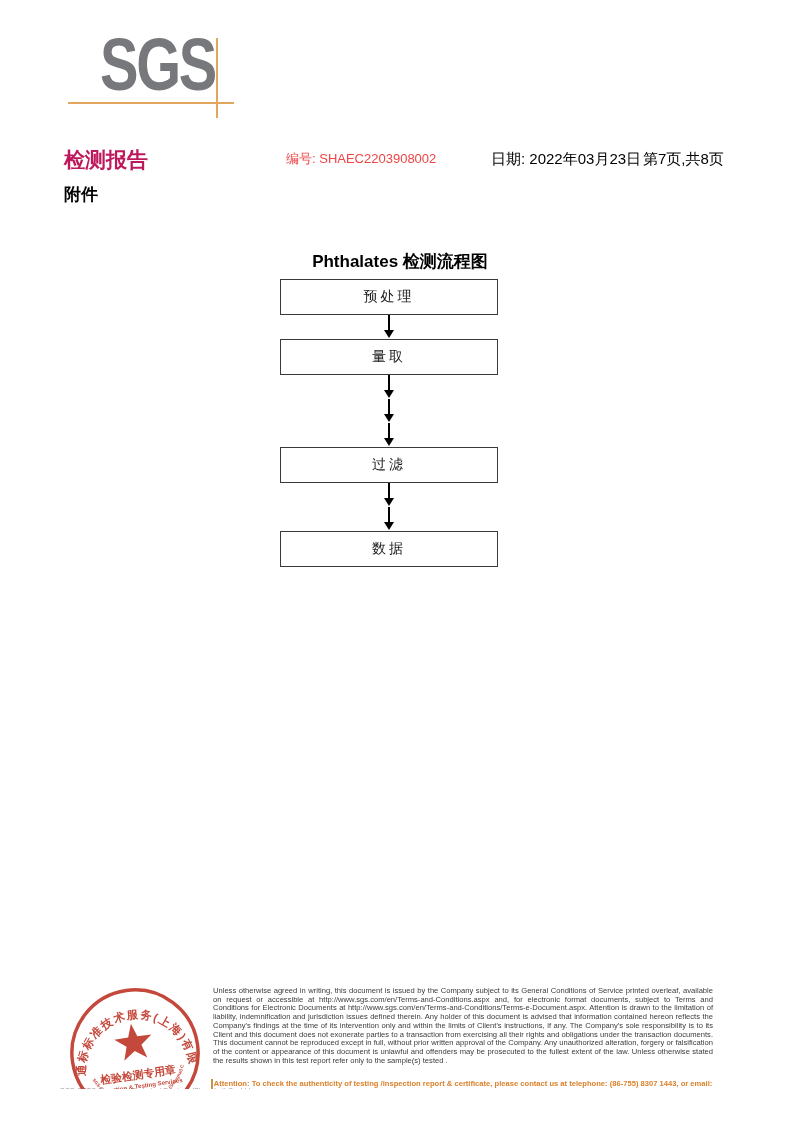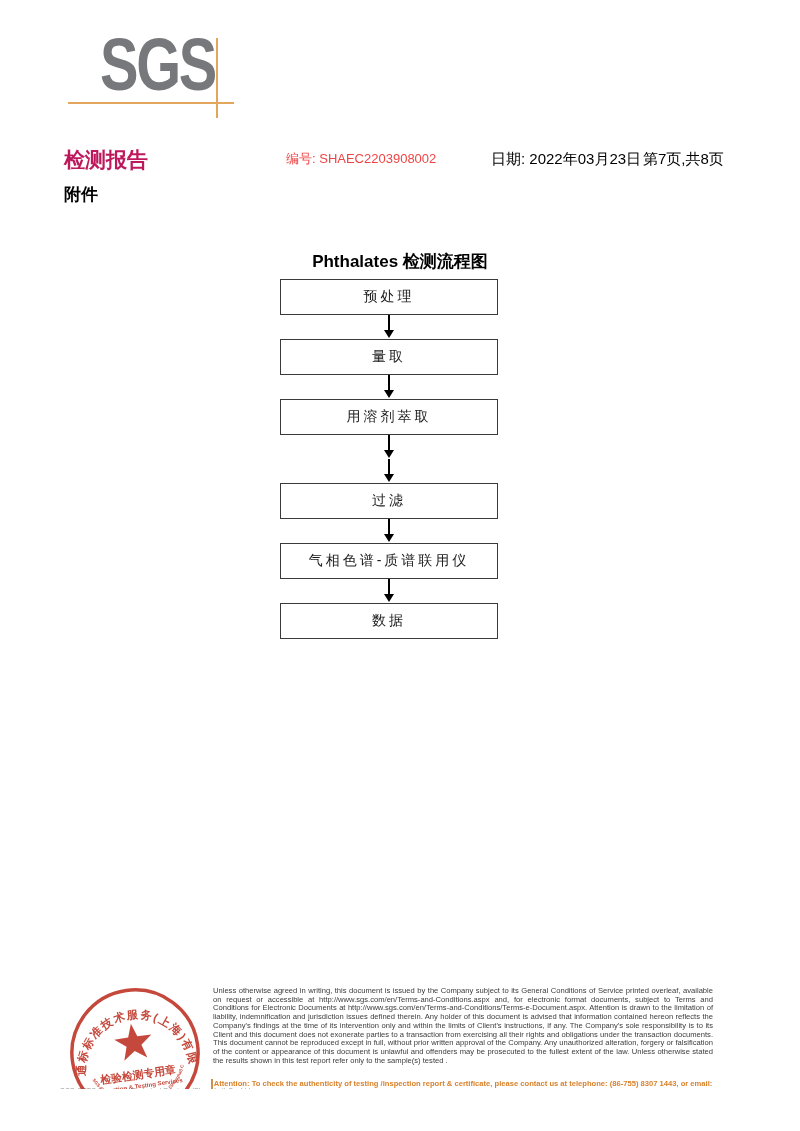--- a/index.html
+++ b/index.html
@@ -82,35 +82,33 @@
     <div class="flow-box">预处理</div>
     <div class="flow-arrow">
         <div class="shaft"></div>
         <div class="head"></div>
       </div>
     <div class="flow-box">量取</div>
     <div class="flow-arrow">
         <div class="shaft"></div>
         <div class="head"></div>
       </div>
-    <div class="flow-box">用溶剂萃取</div>
     <div class="flow-arrow">
         <div class="shaft"></div>
         <div class="head"></div>
       </div>
     <div class="flow-arrow">
         <div class="shaft"></div>
         <div class="head"></div>
       </div>
     <div class="flow-box">过滤</div>
     <div class="flow-arrow">
         <div class="shaft"></div>
         <div class="head"></div>
       </div>
-    <div class="flow-box">气相色谱-质谱联用仪</div>
     <div class="flow-arrow">
         <div class="shaft"></div>
         <div class="head"></div>
       </div>
     <div class="flow-box">数据</div>
   </div>
 
   <div class="company-gray l1">SGS-CSTC Standards Technical Services (Shanghai) Co.,Ltd.</div>
   <div class="company-gray l2">Testing Center-Chemical Laboratory</div>
 

